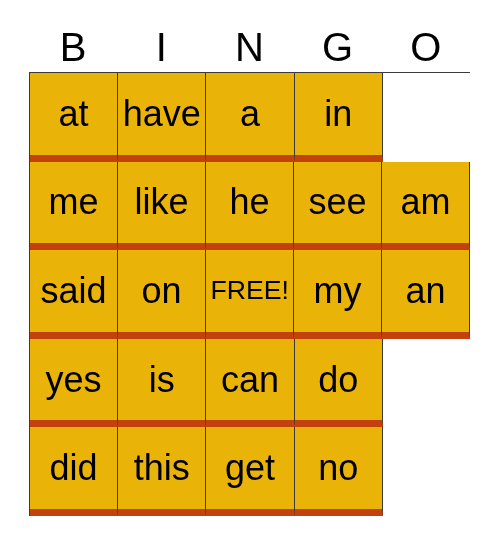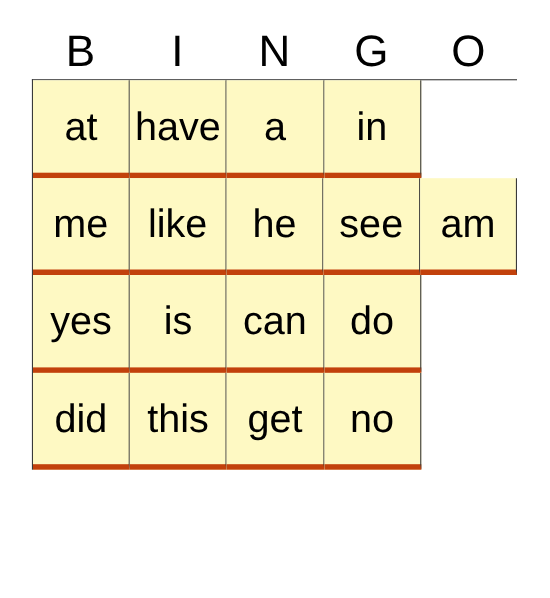--- a/index.html
+++ b/index.html
@@ -44,26 +44,26 @@
   }
   .row {
     display: flex;
     width: 100%;
   }
   .cell {
     width: 88.2px;
     height: 88.6px;
     box-sizing: border-box;
     border-right: 1px solid #3a3a3a;
-    border-bottom: 5px solid #c2410c;
+    border-bottom: 7px solid #c2410c;
     display: flex;
     align-items: center;
     justify-content: center;
     overflow: hidden;
-    background: #fef9c3;
+    background: #eab308;
   }
   .cell-text {
     font-size: 36px;
     line-height: 1;
     white-space: nowrap;
     display: block;
     transform-origin: center center;
     padding: 0 1px;
   }
   .cell-text.free {
@@ -111,20 +111,37 @@
           <span class="cell-text">he</span>
         </div>
       <div class="cell">
           <span class="cell-text">see</span>
         </div>
       <div class="cell">
           <span class="cell-text">am</span>
         </div>
     </div>
 
+    <div class="row">
+      <div class="cell">
+          <span class="cell-text">said</span>
+        </div>
+      <div class="cell">
+          <span class="cell-text">on</span>
+        </div>
+      <div class="cell">
+          <span class="cell-text free" style="transform: scale(0.987805);">FREE!</span>
+        </div>
+      <div class="cell">
+          <span class="cell-text">my</span>
+        </div>
+      <div class="cell">
+          <span class="cell-text">an</span>
+        </div>
+    </div>
 
     <div class="row">
       <div class="cell">
           <span class="cell-text">yes</span>
         </div>
       <div class="cell">
           <span class="cell-text">is</span>
         </div>
       <div class="cell">
           <span class="cell-text">can</span>

